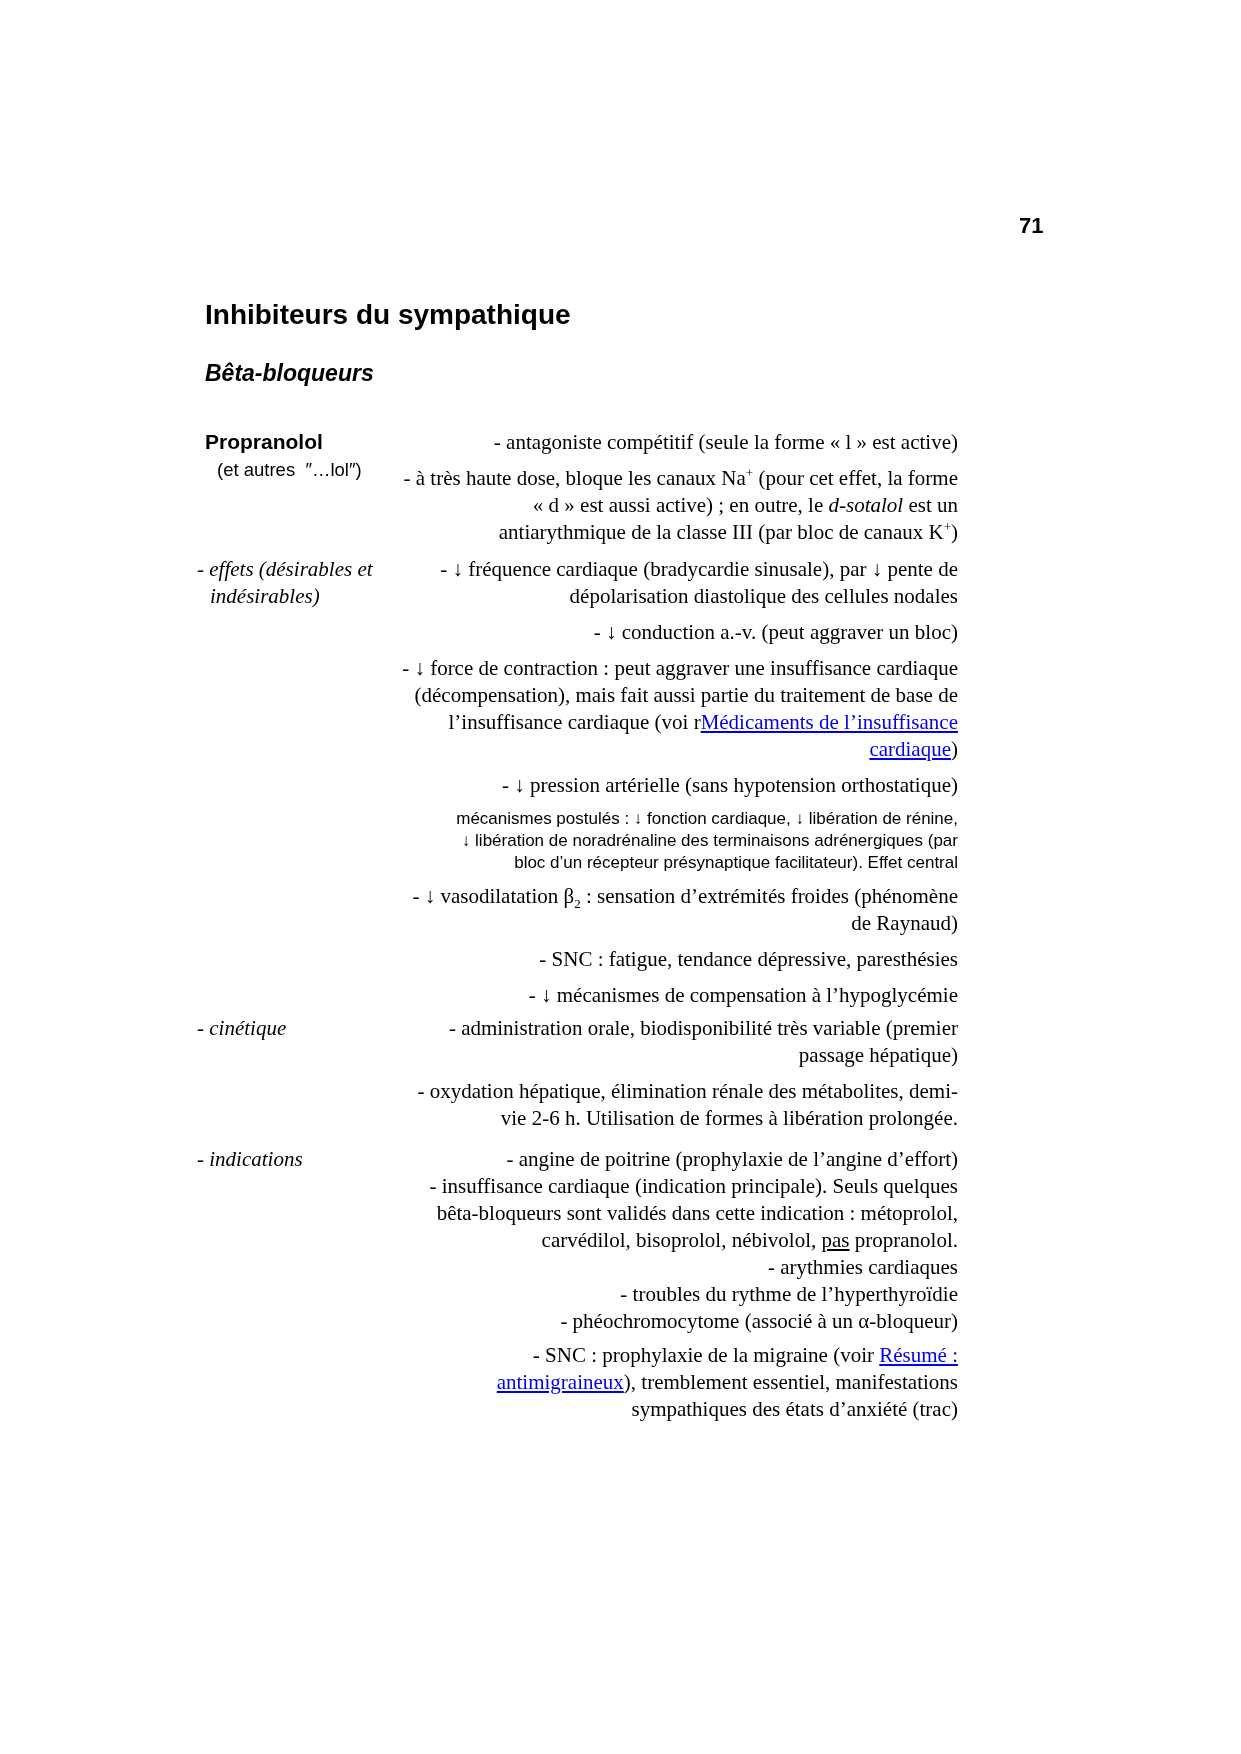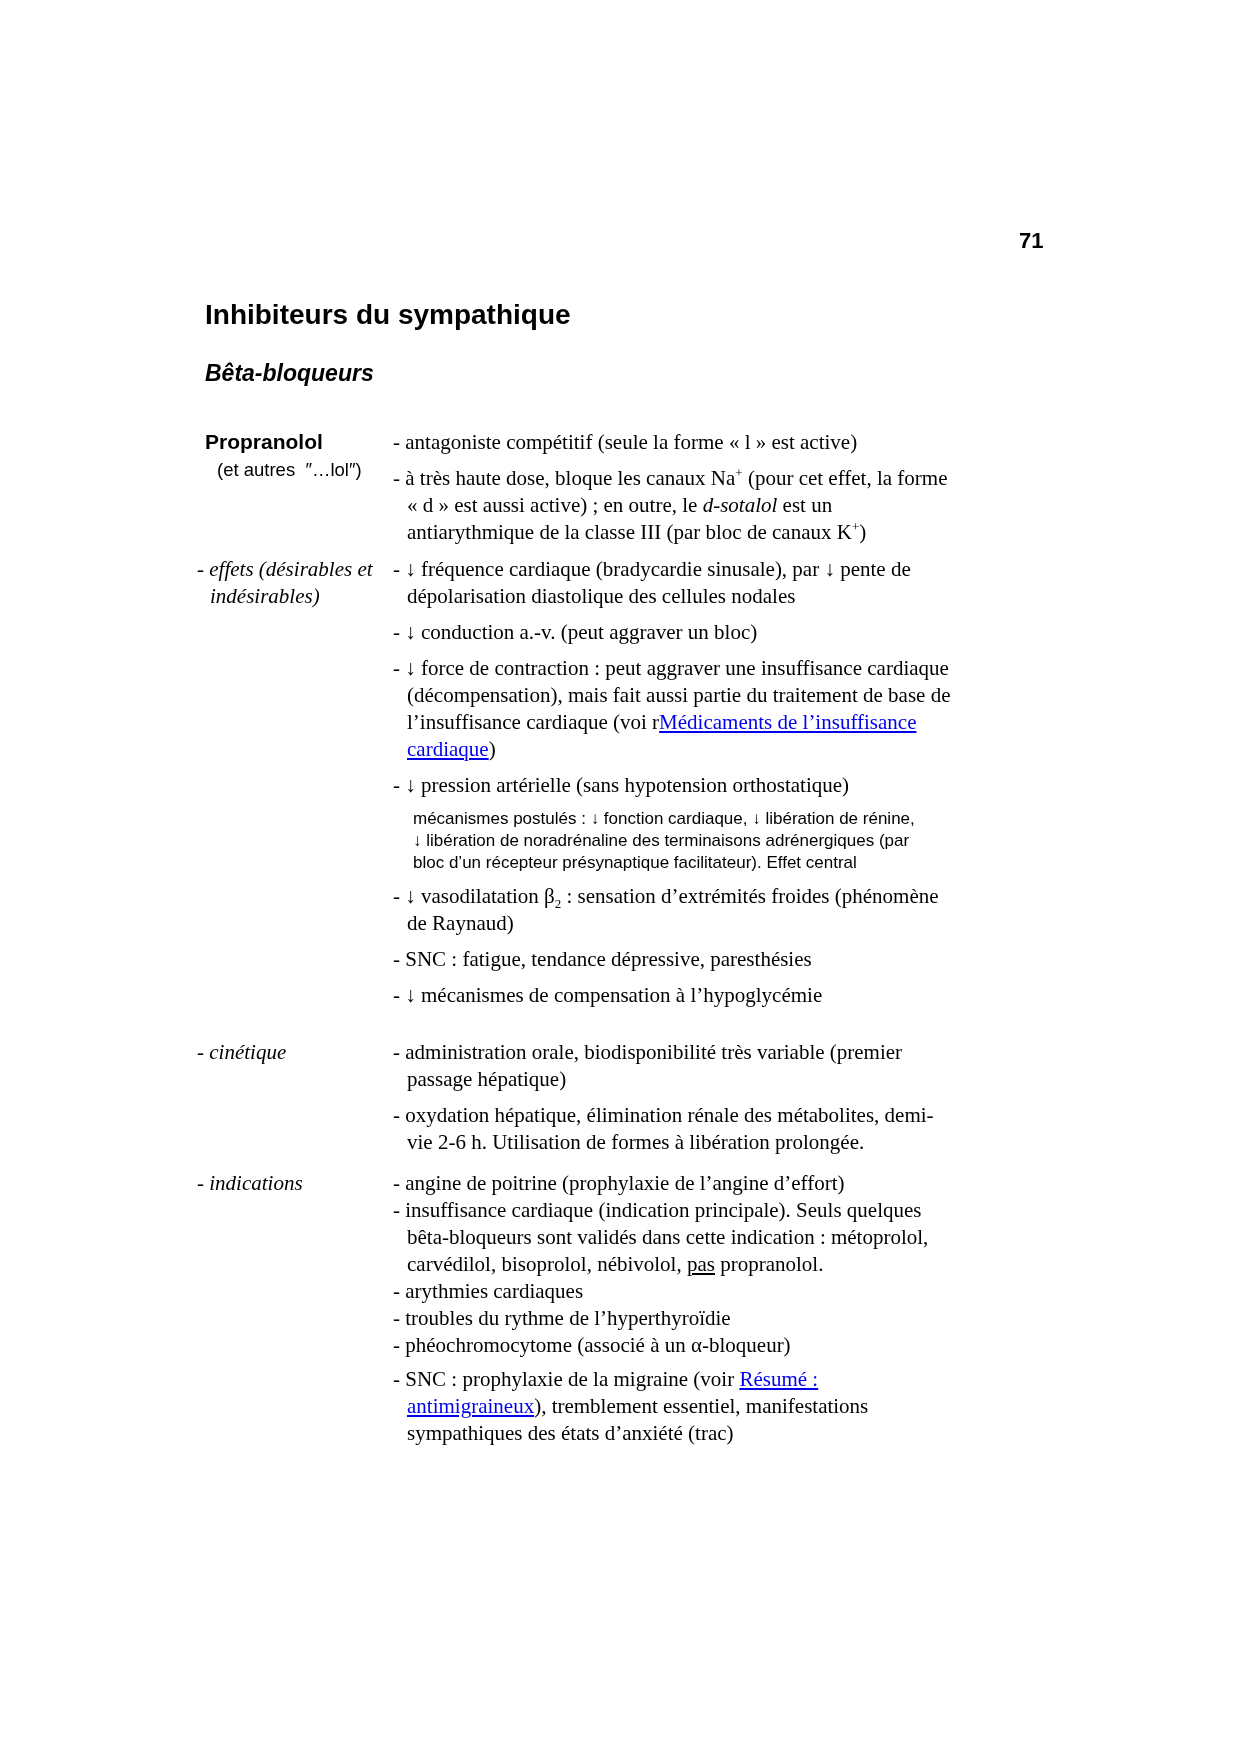--- a/index.html
+++ b/index.html
@@ -10,58 +10,58 @@
     position:relative;
     overflow:hidden;
   }
   .page {
     position:relative;
     width:100%; height:100%;
     box-sizing:border-box;
     padding:298px 0 0 197px;
   }
   .page-number {
-    position:absolute; left:1019px; top:228px;
+    position:absolute; left:1019px; top:213px;
     font-family:"Liberation Sans", sans-serif;
     font-weight:bold; font-size:22px; line-height:26px;
   }
   .title {
     margin:0 0 0 8px;
     font-family:"Liberation Sans", sans-serif;
     font-weight:bold; font-size:28px; line-height:34px;
   }
   .subtitle {
     margin:26px 0 0 8px;
     font-family:"Liberation Sans", sans-serif;
     font-weight:bold; font-style:italic;
     font-size:23px; line-height:30px;
   }
   .rows { margin-top:34px; }
   .row { display:grid; grid-template-columns:196px 565px;margin-top:41px; }
   .rows .row:nth-child(2) { margin-top:10px; }
-  .rows .row:nth-child(3) { margin-top:30px; }
+  .rows .row:nth-child(3) { margin-top:6px; }
   .rows .row:nth-child(4) { margin-top:14px; }
 
   .label-col { font-size:21px; line-height:27px; }
   .term-label {
     font-style:italic; white-space:nowrap;
     padding-left:13px; text-indent:-13px;
   }
   .drug-name {
     font-family:"Liberation Sans", sans-serif;
     font-weight:bold; font-size:21px; line-height:26px;
     margin-left:8px;
   }
   .drug-sub {
     font-family:"Liberation Sans", sans-serif;
     font-size:18.5px; line-height:24px;
     margin-left:20px; margin-top:3px;
   }
 
-  .content-col { font-size:21px; }
+  .content-col { font-size:21px;text-align:right; }
   .bullet {
     font-size:21px; line-height:27px;
     padding-left:14px; text-indent:-14px;
   }
   .bullet + .bullet { margin-top:9px; }
   .bullet.note {
     font-family:"Liberation Sans", sans-serif;
     font-size:17px; line-height:22px;
     margin-left:20px; padding-left:0; text-indent:0;
   }

